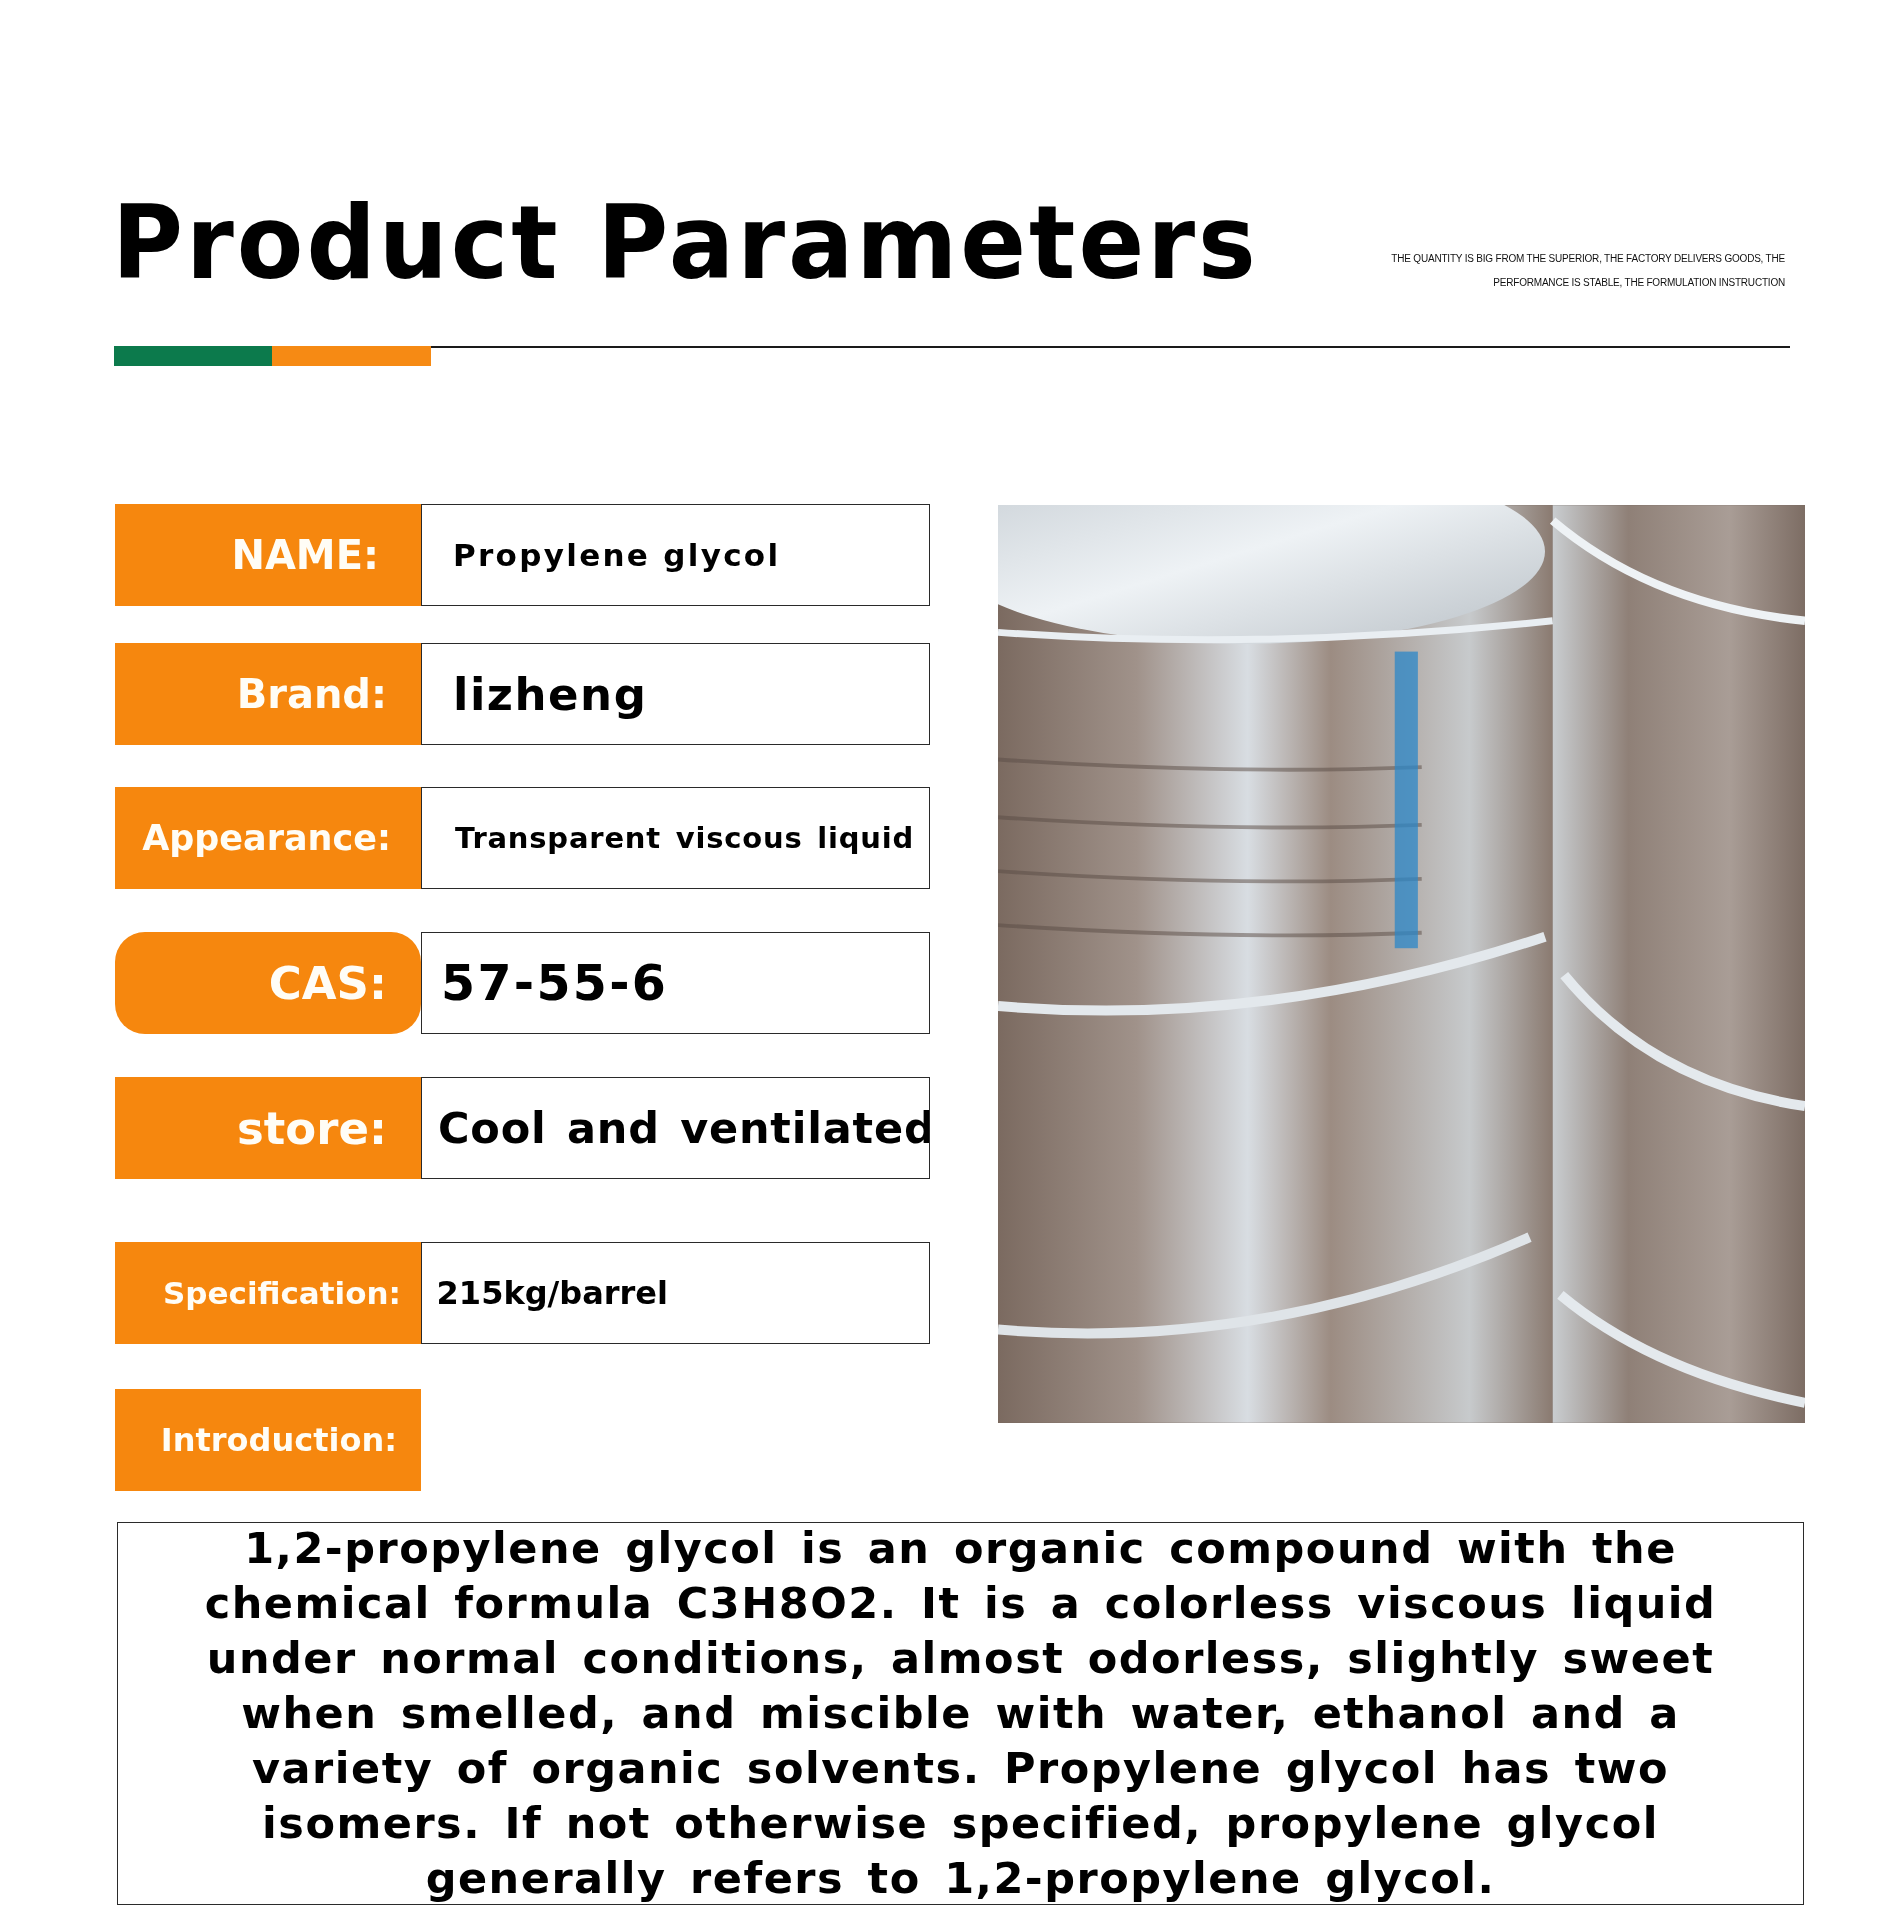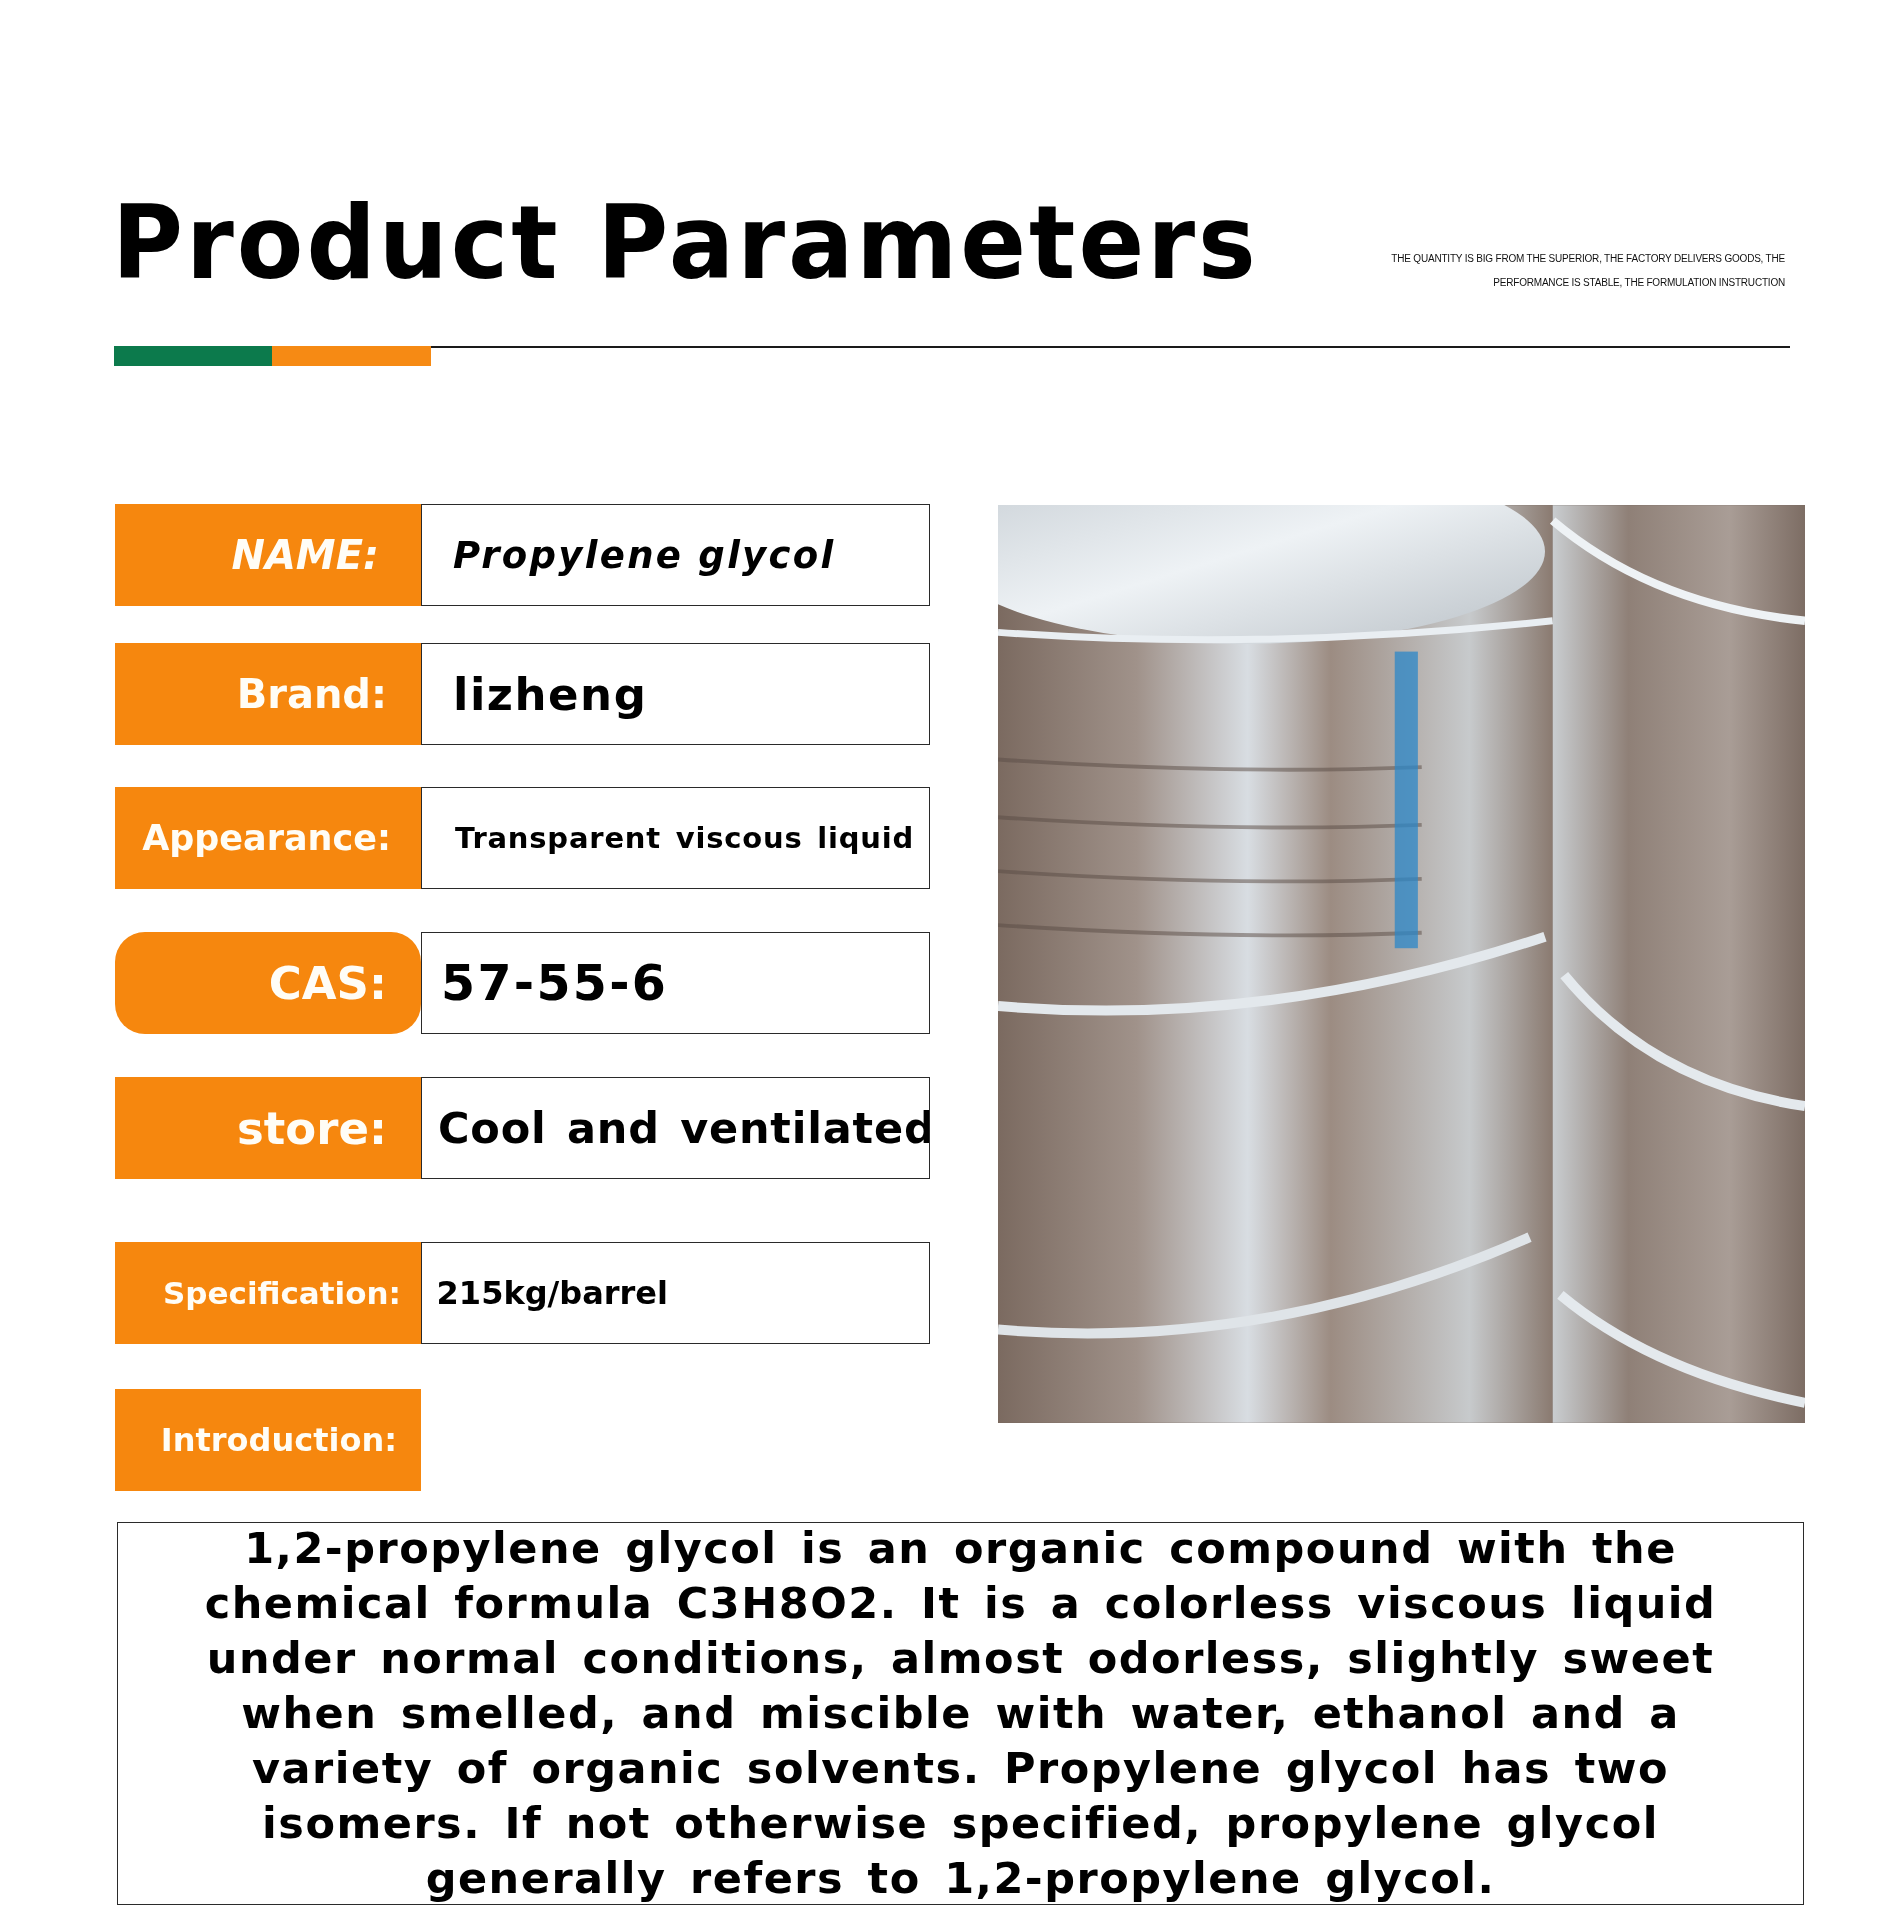--- a/index.html
+++ b/index.html
@@ -127,23 +127,23 @@
 <div class="abs page-title">Product Parameters</div>
 <div class="abs tagline">
   <div>THE QUANTITY IS BIG FROM THE SUPERIOR, THE FACTORY DELIVERS GOODS, THE</div>
   <div>PERFORMANCE IS STABLE, THE FORMULATION INSTRUCTION</div>
 </div>
 
 <div class="abs accent-green"></div>
 <div class="abs accent-orange"></div>
 <div class="abs divider-line"></div>
 
-<div class="abs param-row" style="top:504px;font-style:italic;">
+<div class="abs param-row" style="top:504px;">
   <div class="param-label" style="font-size:40px; padding-right:42px;">NAME:</div>
-  <div class="param-value" style="font-size:37px; padding-left:31px; letter-spacing:2.3px;">Propylene glycol</div>
+  <div class="param-value" style="font-size:31px; padding-left:31px; letter-spacing:2.3px;">Propylene glycol</div>
 </div>
 
 <div class="abs param-row" style="top:643px;">
   <div class="param-label" style="font-size:40px; padding-right:34px;">Brand:</div>
   <div class="param-value" style="font-size:45px; padding-left:31px; letter-spacing:1.5px;">lizheng</div>
 </div>
 
 <div class="abs param-row" style="top:787px;">
   <div class="param-label" style="font-size:35px; padding-right:30px;">Appearance:</div>
   <div class="param-value" style="font-size:29px; padding-left:33px; letter-spacing:0.8px; word-spacing:3.9px;">Transparent viscous liquid</div>

